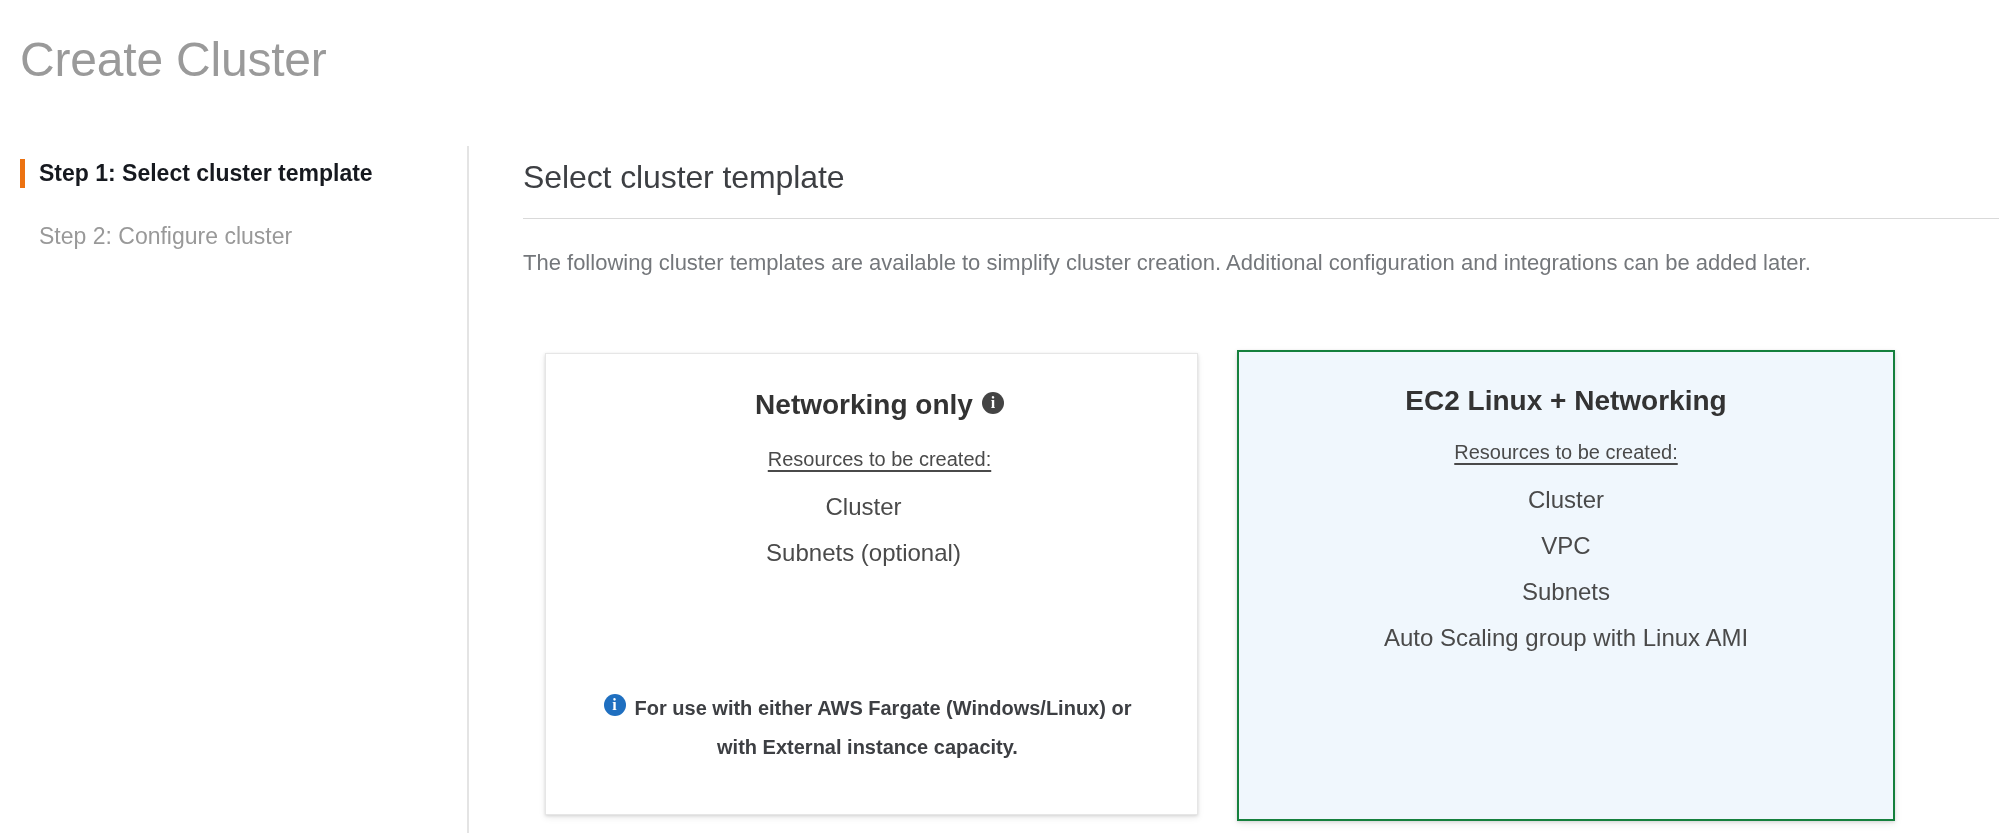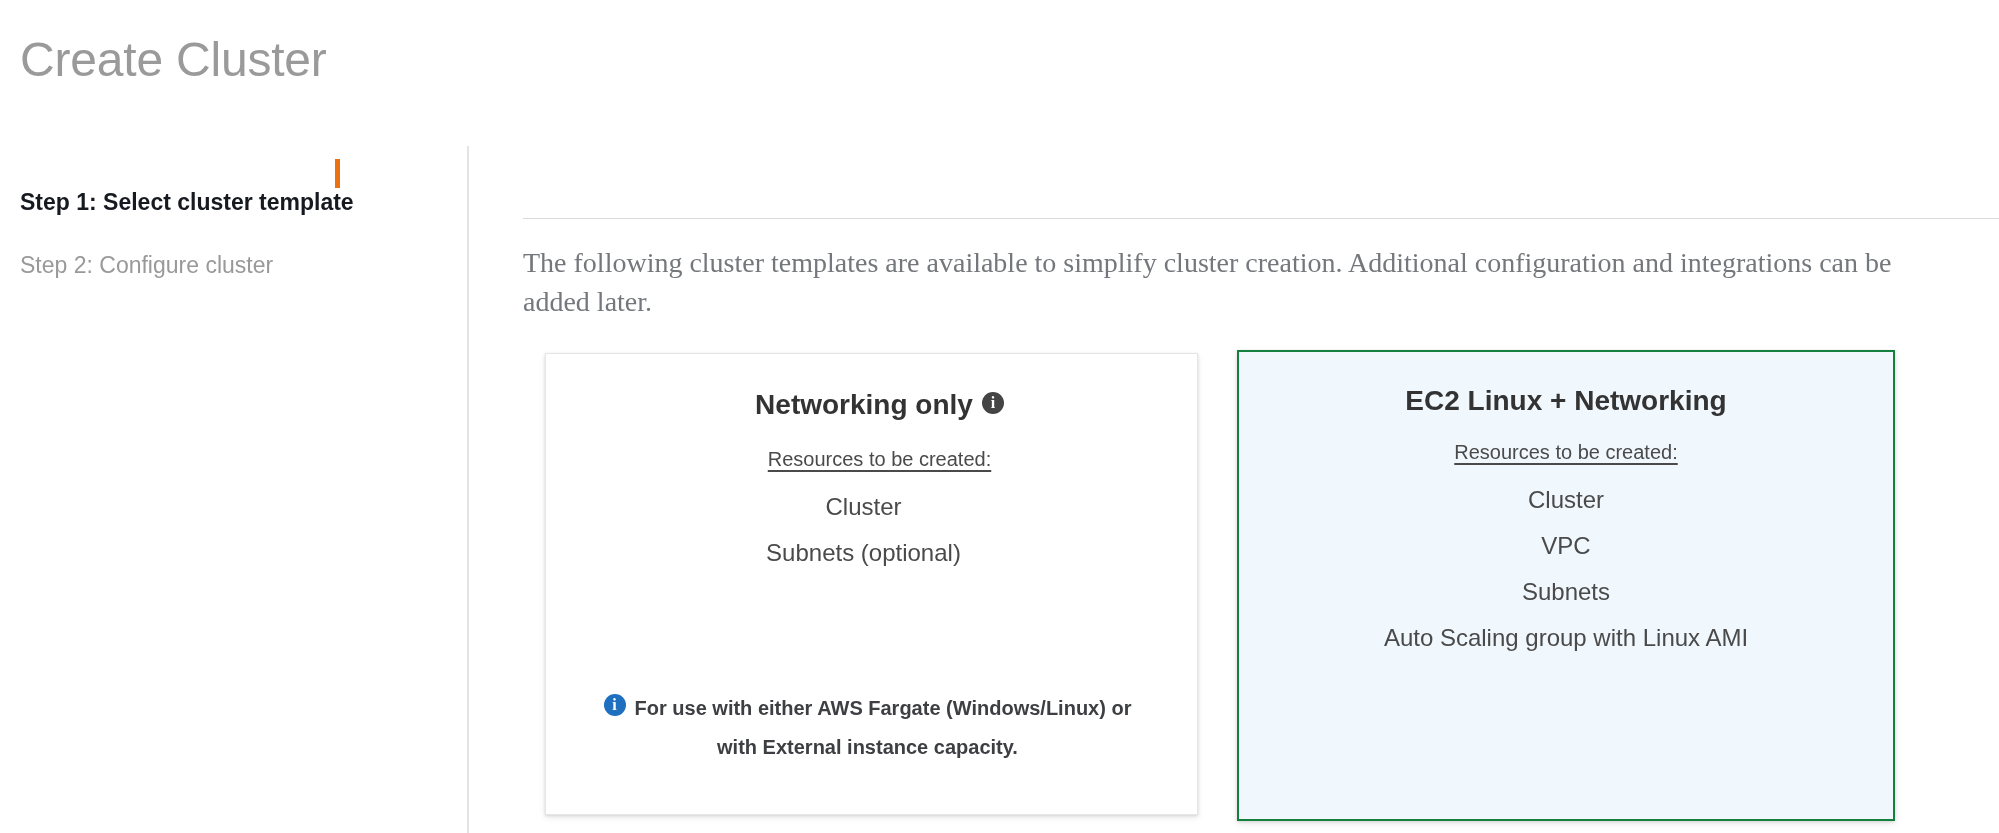--- a/index.html
+++ b/index.html
@@ -46,24 +46,23 @@
     left: 467px;
     top: 146px;
     width: 2px;
     height: 687px;
     background: #e4e4e4;
   }
 
   .step-item {
     position: absolute;
     display: flex;
-    align-items: flex-end;
+    align-items: center;
     left: 20px;
     white-space: nowrap;
-    flex-direction: column;
   }
   .step-item.step-1 { top: 19px; }
   .step-item.step-2 { top: 82px; }
 
   .step-marker {
     width: 5px;
     height: 29px;
     background: #ec7211;
     margin-right: 14px;
     flex: none;
@@ -105,25 +104,24 @@
     width: 1476px;
     height: 1px;
     background: #d9d9d9;
   }
 
   .section-desc {
     position: absolute;
     left: 0;
     top: 103px;
     width: 1410px;
-    font-size: 28px;
+    font-size: 22px;
     line-height: 39px;
     color: #74777b;
     font-weight: 400;
-    font-family: Liberation Serif, serif;
   }
 
   
   .cards {
     position: absolute;
     left: 22px;
     top: 213px;
   }
 
   .card {
@@ -255,20 +253,21 @@
     <div class="step-item step-2">
       <span class="step-marker inactive"></span>
       <span class="step-label inactive">Step 2: Configure cluster</span>
     </div>
 
   </nav>
   <div class="sidebar-divider"></div>
 
   <main class="main">
 
+    <h2 class="section-title">Select cluster template</h2>
     <div class="section-rule"></div>
     <p class="section-desc">The following cluster templates are available to simplify cluster creation. Additional configuration and integrations can be added later.</p>
 
     <div class="cards">
 
       <div class="card card-networking">
         <div class="card-title">
           <span class="title-text">Networking only</span><span class="info-icon-dark">i</span>
         </div>
         <div class="resources-heading">Resources to be created:</div>

